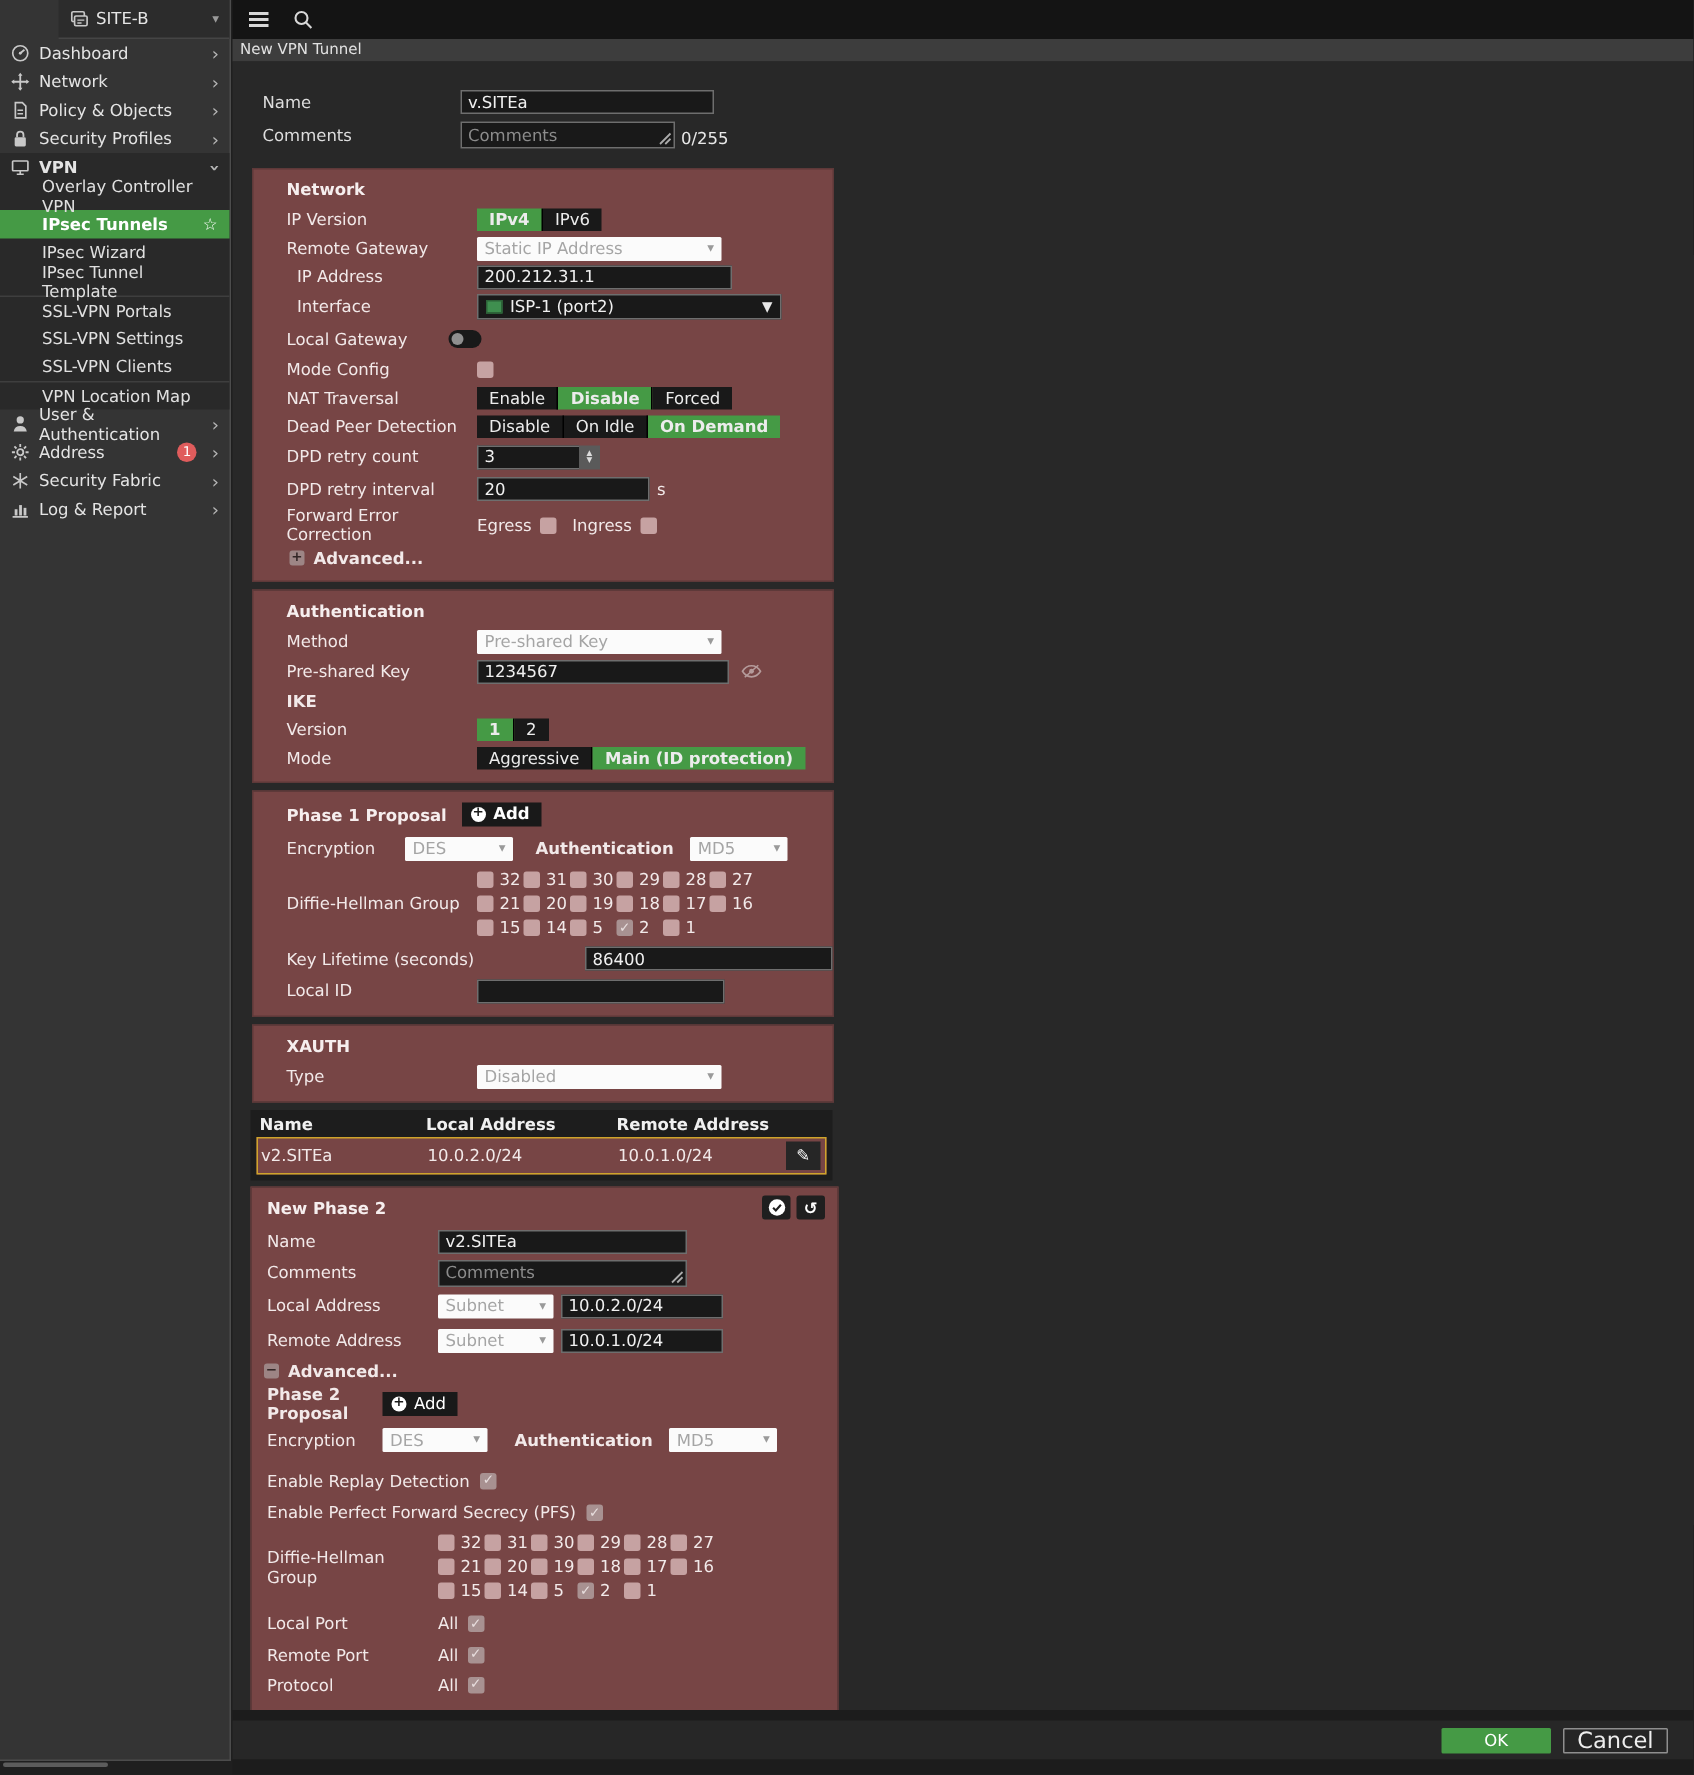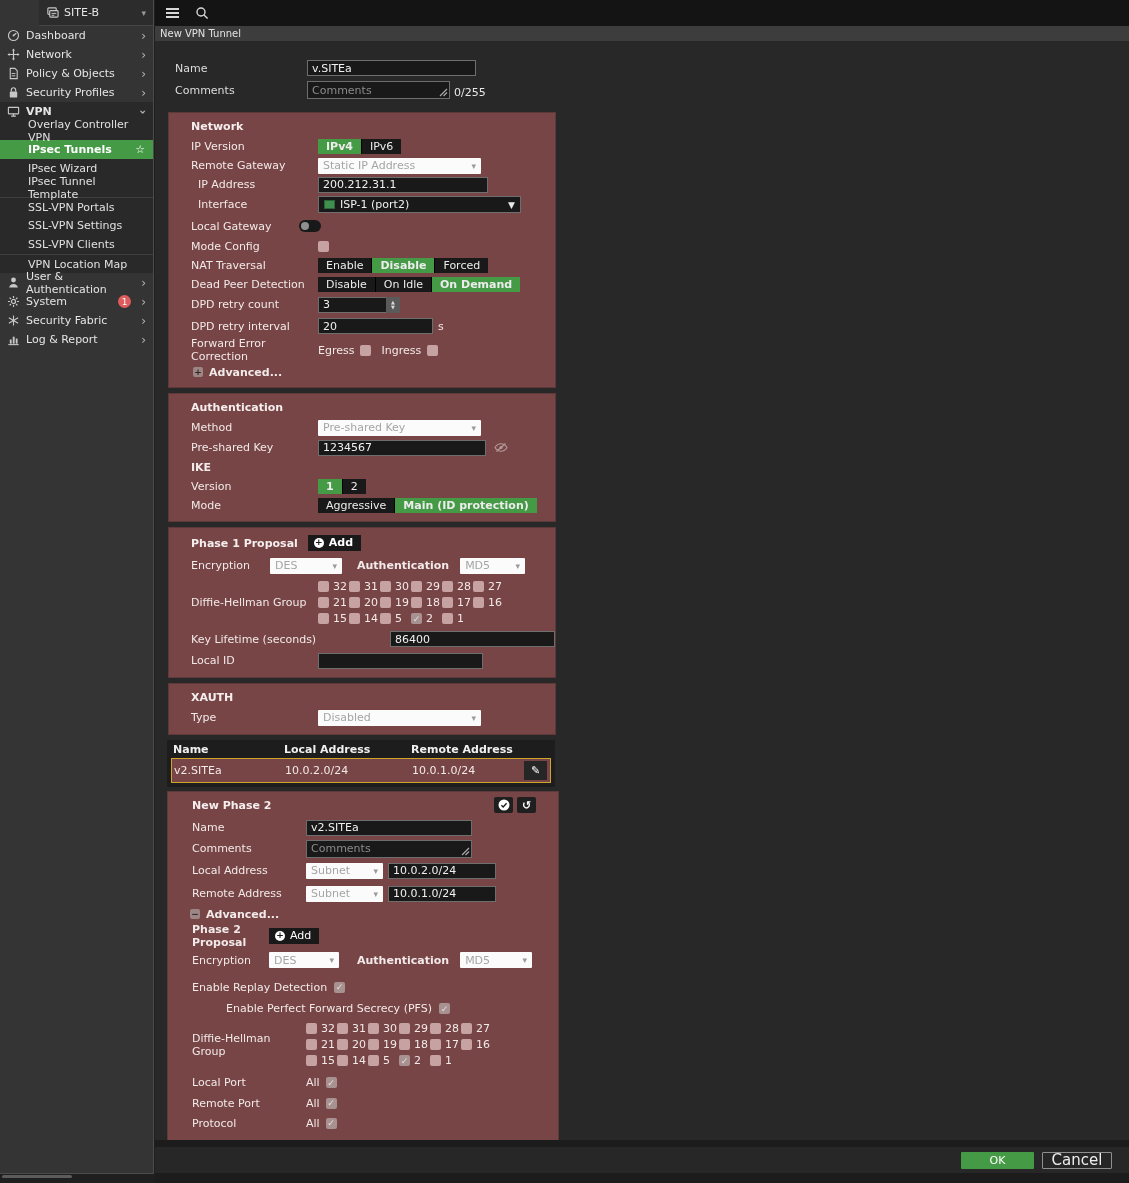--- a/index.html
+++ b/index.html
@@ -78,21 +78,21 @@
   
   .seltbl { width:388px; margin:0 0 4px 12px; background:#1d1d1d; padding:3px 4px 4px; }
   .seltbl .ttl { color:#f0f0f0; font-size:11px; font-weight:bold; padding:1px 0 2px 2px; }
   .selhdr { display:flex; color:#f0f0f0; font-size:11px; font-weight:bold; padding:0 0 2px 2px; }
   .selhdr .c1 { width:111px; } .selhdr .c2 { width:127px; }
   .selrow { display:flex; align-items:center; background:#774545; border:1px solid #cfa42b; height:25px; color:#f2e9e9; font-size:11px; padding-left:2px; cursor:pointer; }
   .selrow .c1 { width:111px; } .selrow .c2 { width:127px; } .selrow .c3 { flex:1; }
   .editbtn { width:23px; height:19px; background:#262626; color:#fff; display:flex; align-items:center; justify-content:center; font-size:11px; margin-right:3px; cursor:pointer; }
 
   
-  .sect2 { background:#774545; border:1px solid #5e3939; width:392px; margin:0 0 0 12px; padding:2px 16px 8px; }
+  .sect2 { background:#774545; border:1px solid #5e3939; width:392px; margin:0 0 0 12px; padding:2px 2px 8px; }
   .p2hdr { display:flex; align-items:center; font-size:11px; font-weight:bold; color:#f6eeee; padding:3px 6px 4px 8px; }
   .p2hdr .btns { margin-left:auto; display:flex; gap:4px; }
   .sqbtn { width:19px; height:16px; background:#1f1f1f; border-radius:2px; color:#fff; display:flex; align-items:center; justify-content:center; font-size:11px; cursor:pointer; }
   .sect2 .row .lbl { flex:0 0 122px; padding-left:8px; }
   .sect2 .adv { padding-left:6px; }
 
   
   .gapband { position:absolute; left:155px; top:1140px; right:0; height:7px; background:#1c1c1c; }
   .footer { position:absolute; left:155px; top:1147px; right:0; height:26px; background:#272727; display:flex; align-items:center; justify-content:flex-end; gap:8px; padding-right:17px; }
   .okbtn { width:73px; height:17px; background:#459a45; color:#fff; font-size:11px; display:flex; align-items:center; justify-content:center; border-radius:1px; cursor:pointer; }
@@ -209,21 +209,21 @@
       <span>User &amp; Authentication</span>
       <span class="chev">›</span>
     </div>
     <div class="sb-item">
       <span class="icon13">
           <svg width="13" height="13" viewBox="0 0 14 14">
             <circle cx="7" cy="7" r="2.2" fill="none" stroke="#c8c8c8" stroke-width="1.3"></circle>
             <path d="M7 1v2.2M7 10.8V13M1 7h2.2M10.8 7H13M2.8 2.8l1.5 1.5M9.7 9.7l1.5 1.5M11.2 2.8L9.7 4.3M4.3 9.7l-1.5 1.5" stroke="#c8c8c8" stroke-width="1.3"></path>
           </svg>
         </span>
-      <span>System</span>
+      <span>Address</span>
       <span class="badge">1</span>
       <span class="chev">›</span>
     </div>
     <div class="sb-item">
       <span class="icon13">
           <svg width="13" height="13" viewBox="0 0 14 14">
             <path d="M7 1.5v11M2 4l10 6M12 4L2 10" stroke="#c8c8c8" stroke-width="1.2"></path>
           </svg>
         </span>
       <span>Security Fabric</span>
@@ -596,21 +596,21 @@
         <span class="wsel" style="width:72px;">
           <span>MD5</span>
           <span class="caret">▾</span>
         </span>
       </div>
       <div class="row" style="min-height:22px;margin-top:5px;">
         <span style="padding-left:8px;">Enable Replay Detection</span>
         <span class="cb on" style="margin-left:7px;">✓</span>
       </div>
       <div class="row" style="min-height:21px;">
-        <span style="padding-left:8px;margin-left:34px;">Enable Perfect Forward Secrecy (PFS)</span>
+        <span style="padding-left:8px;">Enable Perfect Forward Secrecy (PFS)</span>
         <span class="cb on" style="margin-left:7px;">✓</span>
       </div>
       <div class="row" style="align-items:center;margin-top:3px;">
         <span class="lbl">Diffie-Hellman Group</span>
         <span class="dhgrid">
           <span class="dhcell">
               <span class="cb"></span>
               <span>32</span>
             </span>
           <span class="dhcell">

